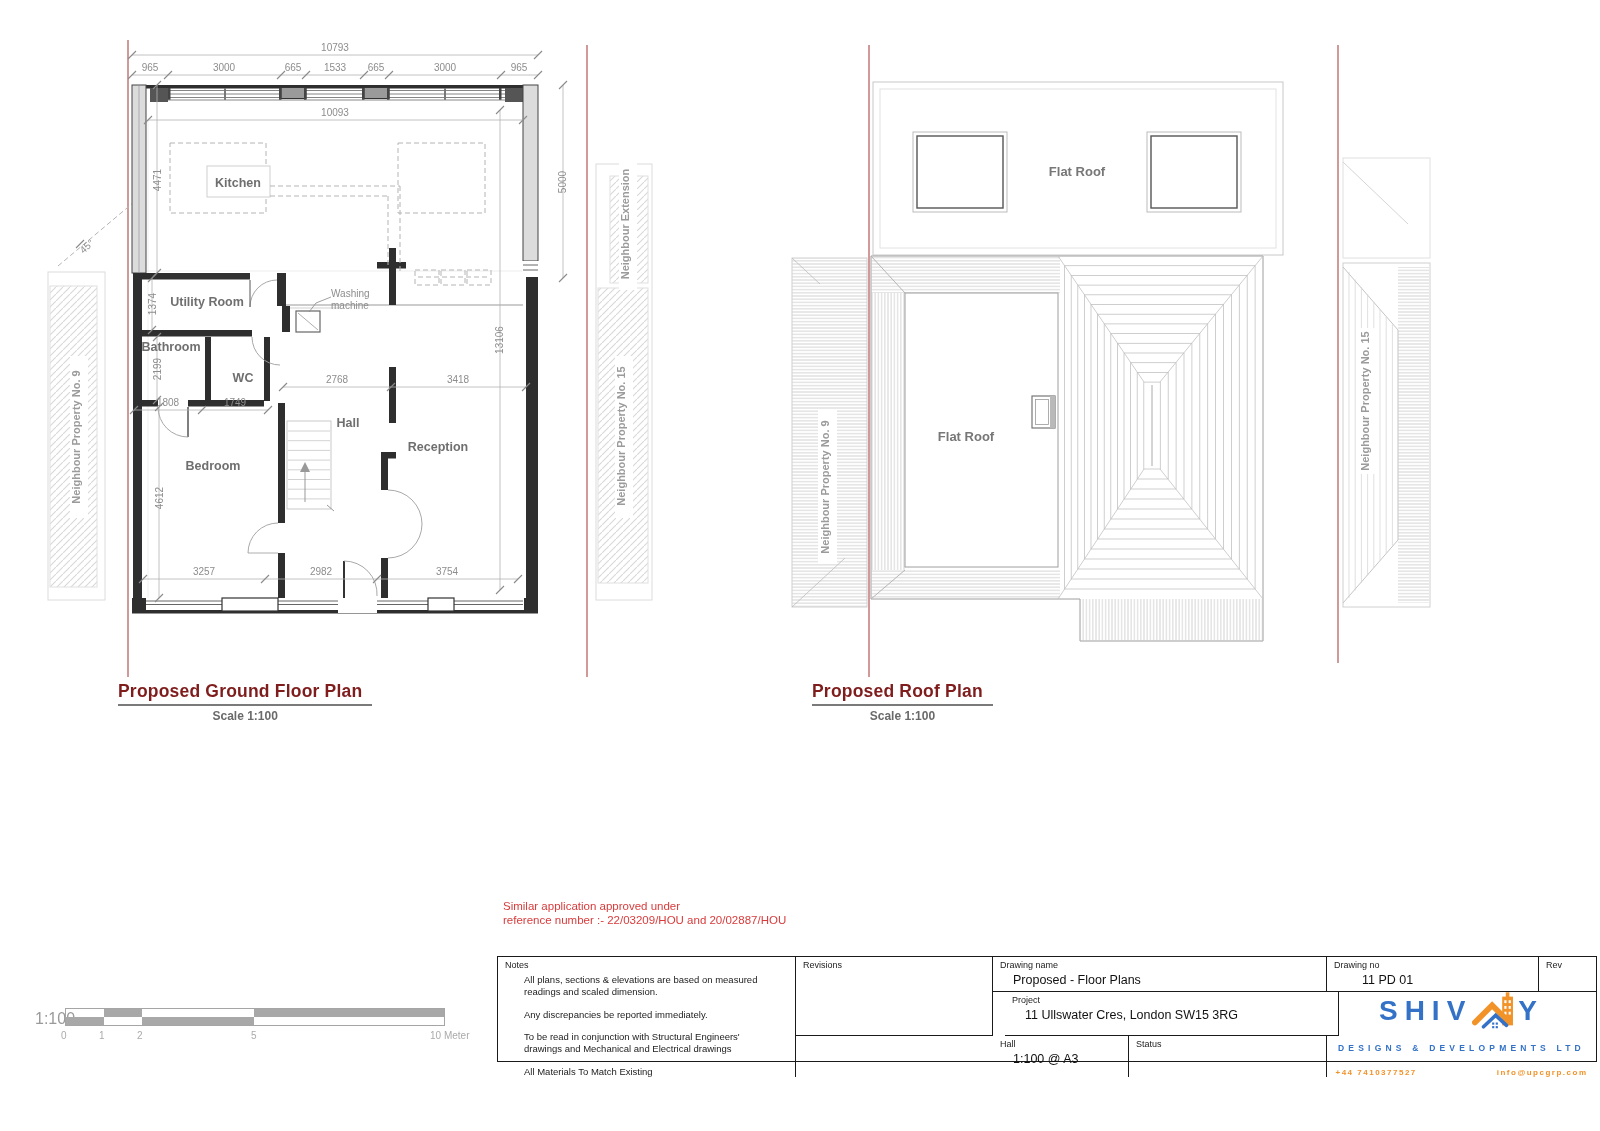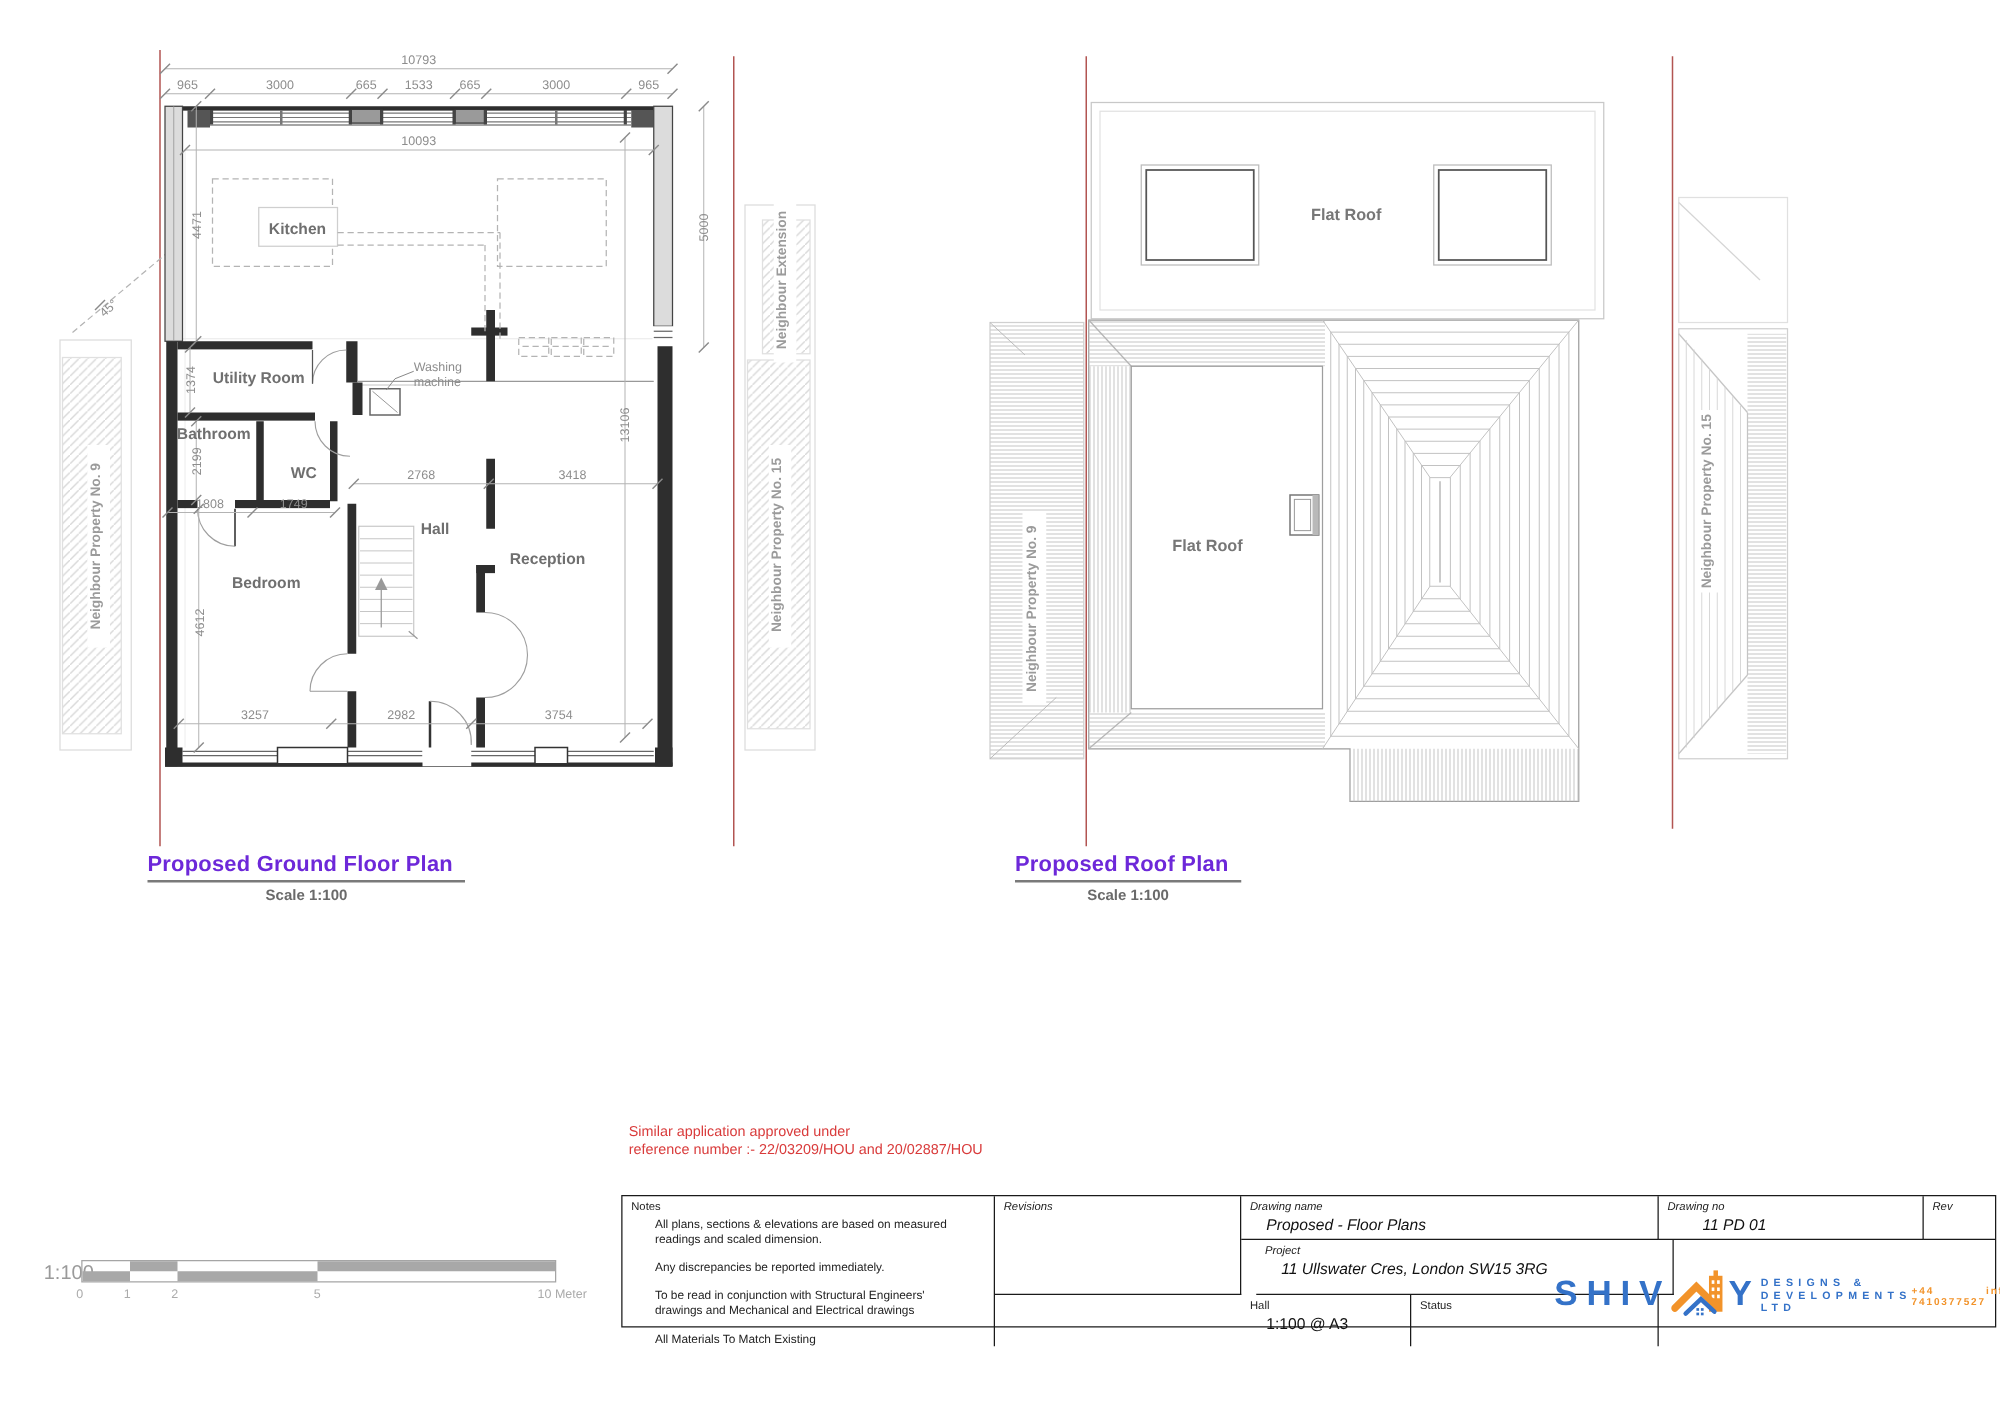--- a/index.html
+++ b/index.html
@@ -12,37 +12,37 @@
   .small{font-size:10px;fill:#8d8d8d;}
   .nlabel{font-size:11px;font-weight:bold;fill:#9b9b9b;}
   .flat{font-size:13px;font-weight:bold;fill:#777;}
   .wall{fill:#2e2e2e;}
   .dim{stroke:#b3b3b3;stroke-width:0.8;}
   .lite{fill:none;stroke:#9e9e9e;stroke-width:0.9;}
   .dash{fill:none;stroke:#b4b4b4;stroke-width:1;stroke-dasharray:5 3;}
   .redline{stroke:var(--boundary-red,#b25552);stroke-width:1.2;}
   .roofline{fill:none;stroke:#c2c2c2;stroke-width:0.8;}
   
-  .plan-title{display:inline-block;font-size:17.5px;font-weight:bold;color:#6d28d9;
+  .plan-title{display:inline-block;font-size:17.5px;font-weight:bold;color:#7f1d1d;
               border-bottom:2px solid #7a7a7a;padding:0 10px 2px 0;letter-spacing:.2px;}
   .plan-scale{font-size:12px;font-weight:bold;color:#6a6a6a;margin-top:3px;text-align:center;}
   
   #annotation{left:503px;top:899px;font-size:11.5px;line-height:14px;
               color:var(--annotation-red,#d93b3b);}
   
   #title-block{left:497px;top:956px;width:1100px;height:106px;border:1.5px solid #1a1a1a;
                box-sizing:border-box;font-size:9px;color:#222;}
   .cell{position:absolute;box-sizing:border-box;}
   .b-r{border-right:1.4px solid #1a1a1a;}
-  .b-b{border-bottom:1.4px solid #1a1a1a;font-style:italic;}
+  .b-b{border-bottom:1.4px solid #1a1a1a;}
   .cell-label{font-size:9px;color:#222;padding:3px 0 0 7px;}
   .cell-value{font-size:12.5px;color:#111;padding:3px 0 0 20px;}
   .note-item{margin:0 28px 10px 26px;font-size:9.5px;line-height:1.3;color:#222;}
   
-  #logo-cell{display:flex;align-items:center;justify-content:center;}
+  #logo-cell{display:flex;flex-direction:column;align-items:center;justify-content:space-between;}
   .logo-row{display:flex;align-items:center;}
   .logo-word{font-size:28px;font-weight:bold;color:var(--logo-blue,#3472c8);letter-spacing:7px;}
   .logo-tag{font-size:8.5px;font-weight:bold;color:var(--logo-blue,#3472c8);letter-spacing:4.2px;margin-top:2px;}
   .logo-contact{width:252px;display:flex;justify-content:space-between;margin-top:5px;
                 font-size:8px;font-weight:bold;color:var(--logo-orange,#f2932a);letter-spacing:1.5px;}
   
   #scale-bar{left:30px;top:1004px;width:460px;height:42px;}
   #sb-ratio{position:absolute;left:5px;top:6px;font-size:16px;color:#9a9a9a;}
   #sb-bar{position:absolute;left:35px;top:4px;width:380px;height:18px;border:1px solid #a5a5a5;box-sizing:border-box;}
   .sb-seg{position:absolute;height:8px;}

